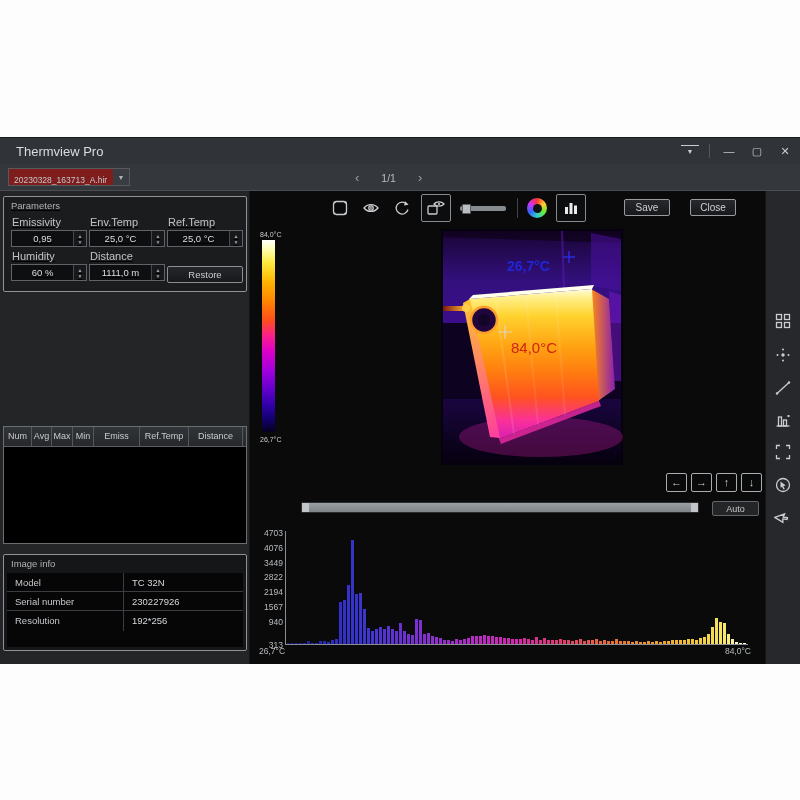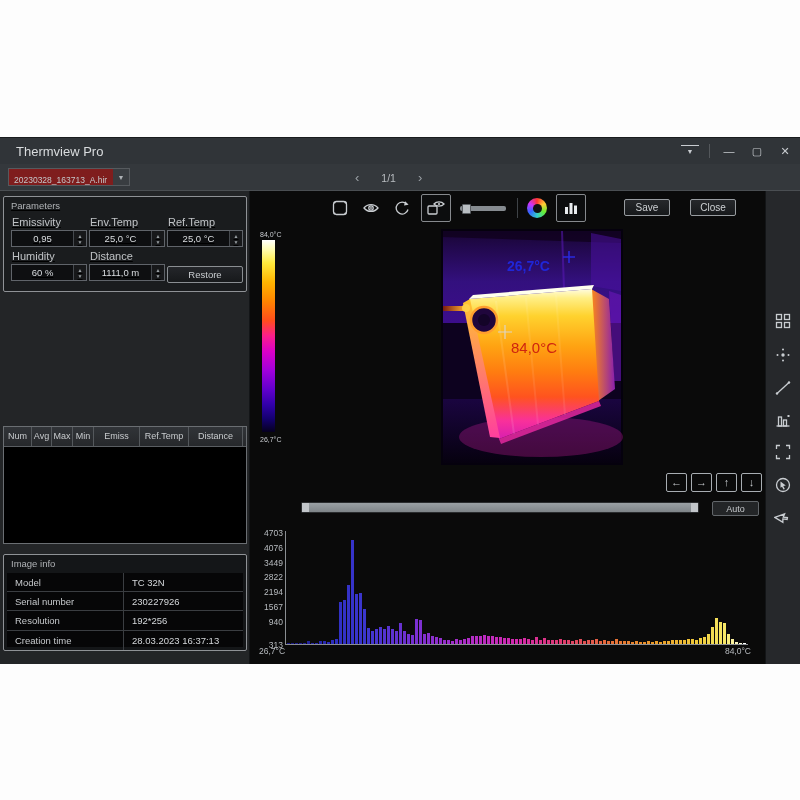--- a/index.html
+++ b/index.html
@@ -213,24 +213,20 @@
                 <div class="infolabel">Model</div>
                 <div class="infovalue">TC 32N</div>
               </div>
               <div class="inforow">
                 <div class="infolabel">Serial number</div>
                 <div class="infovalue">230227926</div>
               </div>
               <div class="inforow">
                 <div class="infolabel">Resolution</div>
                 <div class="infovalue">192*256</div>
-              </div>
-              <div class="inforow">
-                <div class="infolabel">Creation time</div>
-                <div class="infovalue">28.03.2023 16:37:13</div>
               </div>
             </div>
         </div>
       </div>
 
       <div class="mainarea">
 
         <div class="viewtoolbar">
           <div class="tbtn">
             <svg class="icon" width="18" height="18">

